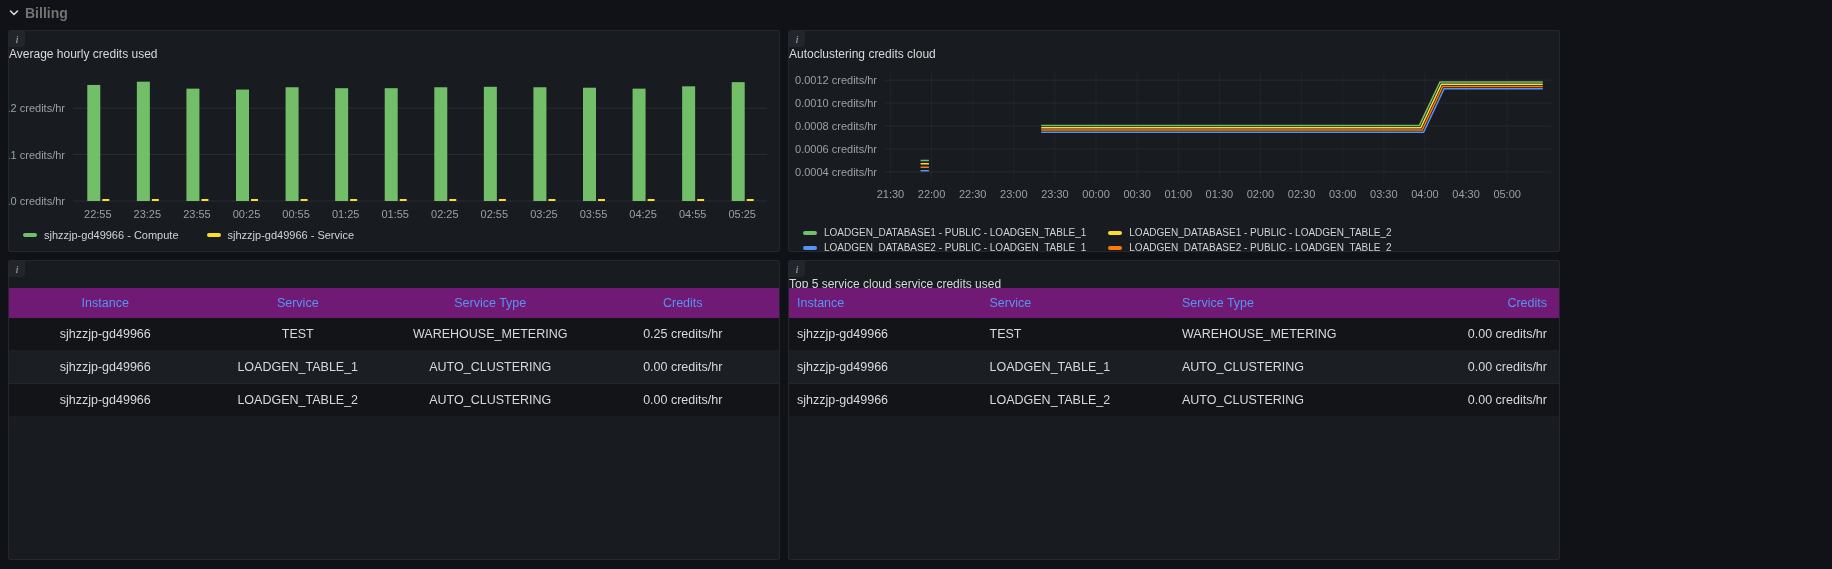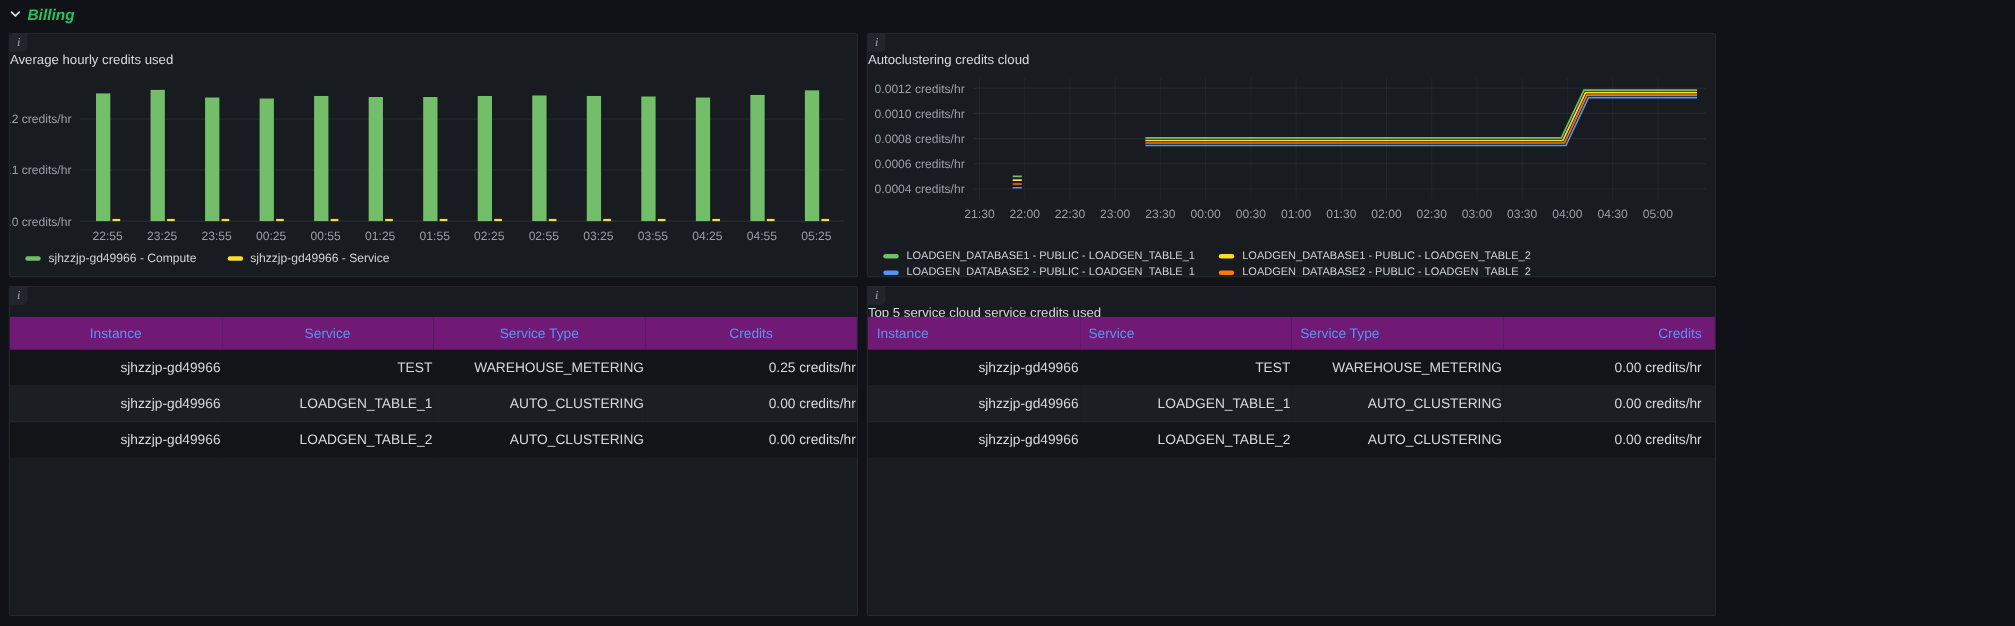--- a/index.html
+++ b/index.html
@@ -6,21 +6,21 @@
   body{
     width:1832px;height:569px;position:relative;overflow:hidden;
     background:#111217;color:#d8d9da;
     font-family:"Liberation Sans",sans-serif;
   }
   .row-header{
     position:absolute;top:2px;left:8px;height:22px;
     display:flex;align-items:center;gap:5px;cursor:pointer;
   }
   .row-header .chev{width:12px;height:12px;display:block;}
-  .row-title{font-size:14px;font-weight:700;color:#22c55e;font-style:italic;}
+  .row-title{font-size:14px;font-weight:700;color:#737373;}
 
   .panel{
     position:absolute;background:#181b1f;border:1px solid #25272e;
     border-radius:2px;box-sizing:border-box;overflow:hidden;
   }
   .p-tl{left:8px;top:30px;width:772px;height:222px;}
   .p-tr{left:788px;top:30px;width:772px;height:222px;}
   .p-bl{left:8px;top:260px;width:772px;height:300px;}
   .p-br{left:788px;top:260px;width:772px;height:300px;}
 
@@ -57,21 +57,20 @@
     position:absolute;top:27px;left:0;width:770px;
     border-collapse:collapse;table-layout:fixed;
   }
   table.credits th{
     height:28px;font-size:12.5px;font-weight:400;color:#5794F2;
     background:#701a75;cursor:pointer;
   }
   table.credits td{
     height:30px;font-size:12.5px;color:#d8d9da;
     border-bottom:1px solid rgba(255,255,255,0.04);
-    text-align:right;
   }
   table.credits tbody tr:nth-child(odd) td{background:#121417;}
   table.credits tbody tr:nth-child(even) td{background:#1b1e23;}
   .tbl-center th,.tbl-center td{text-align:center;}
   .tbl-left th,.tbl-left td{text-align:left;padding-left:8px;}
   .tbl-left th:last-child,.tbl-left td:last-child{text-align:right;padding-right:12px;}
 </style>
 </head>
 <body>
 

